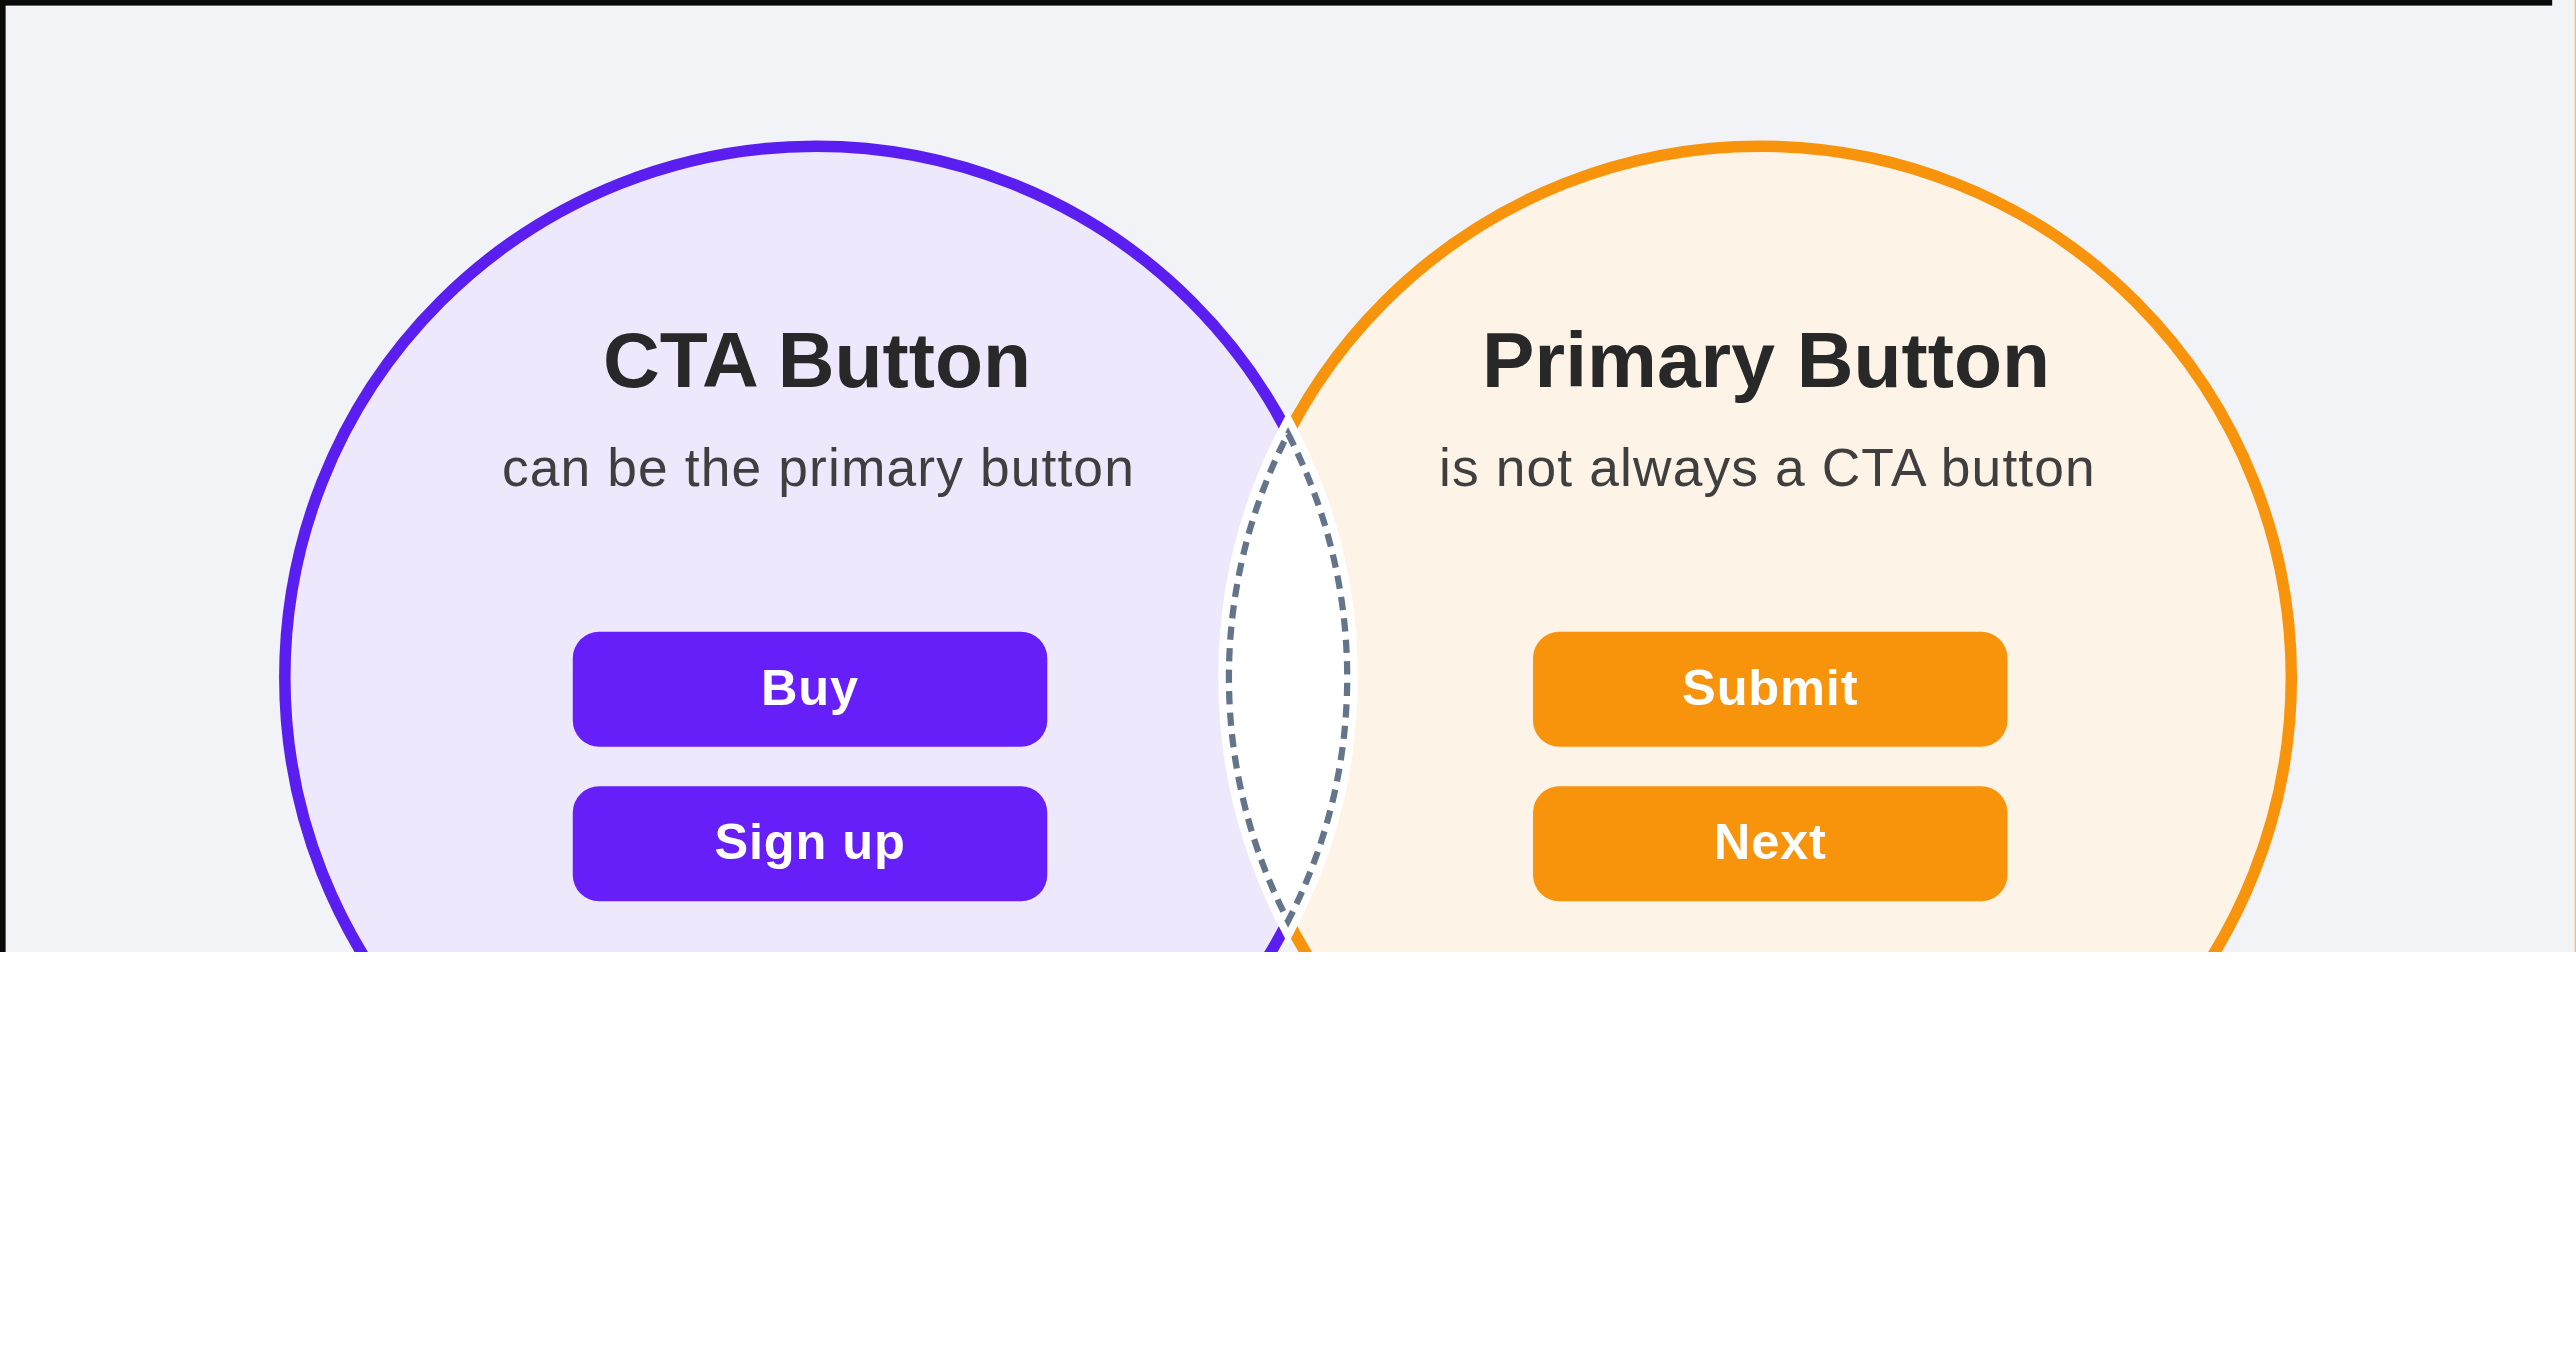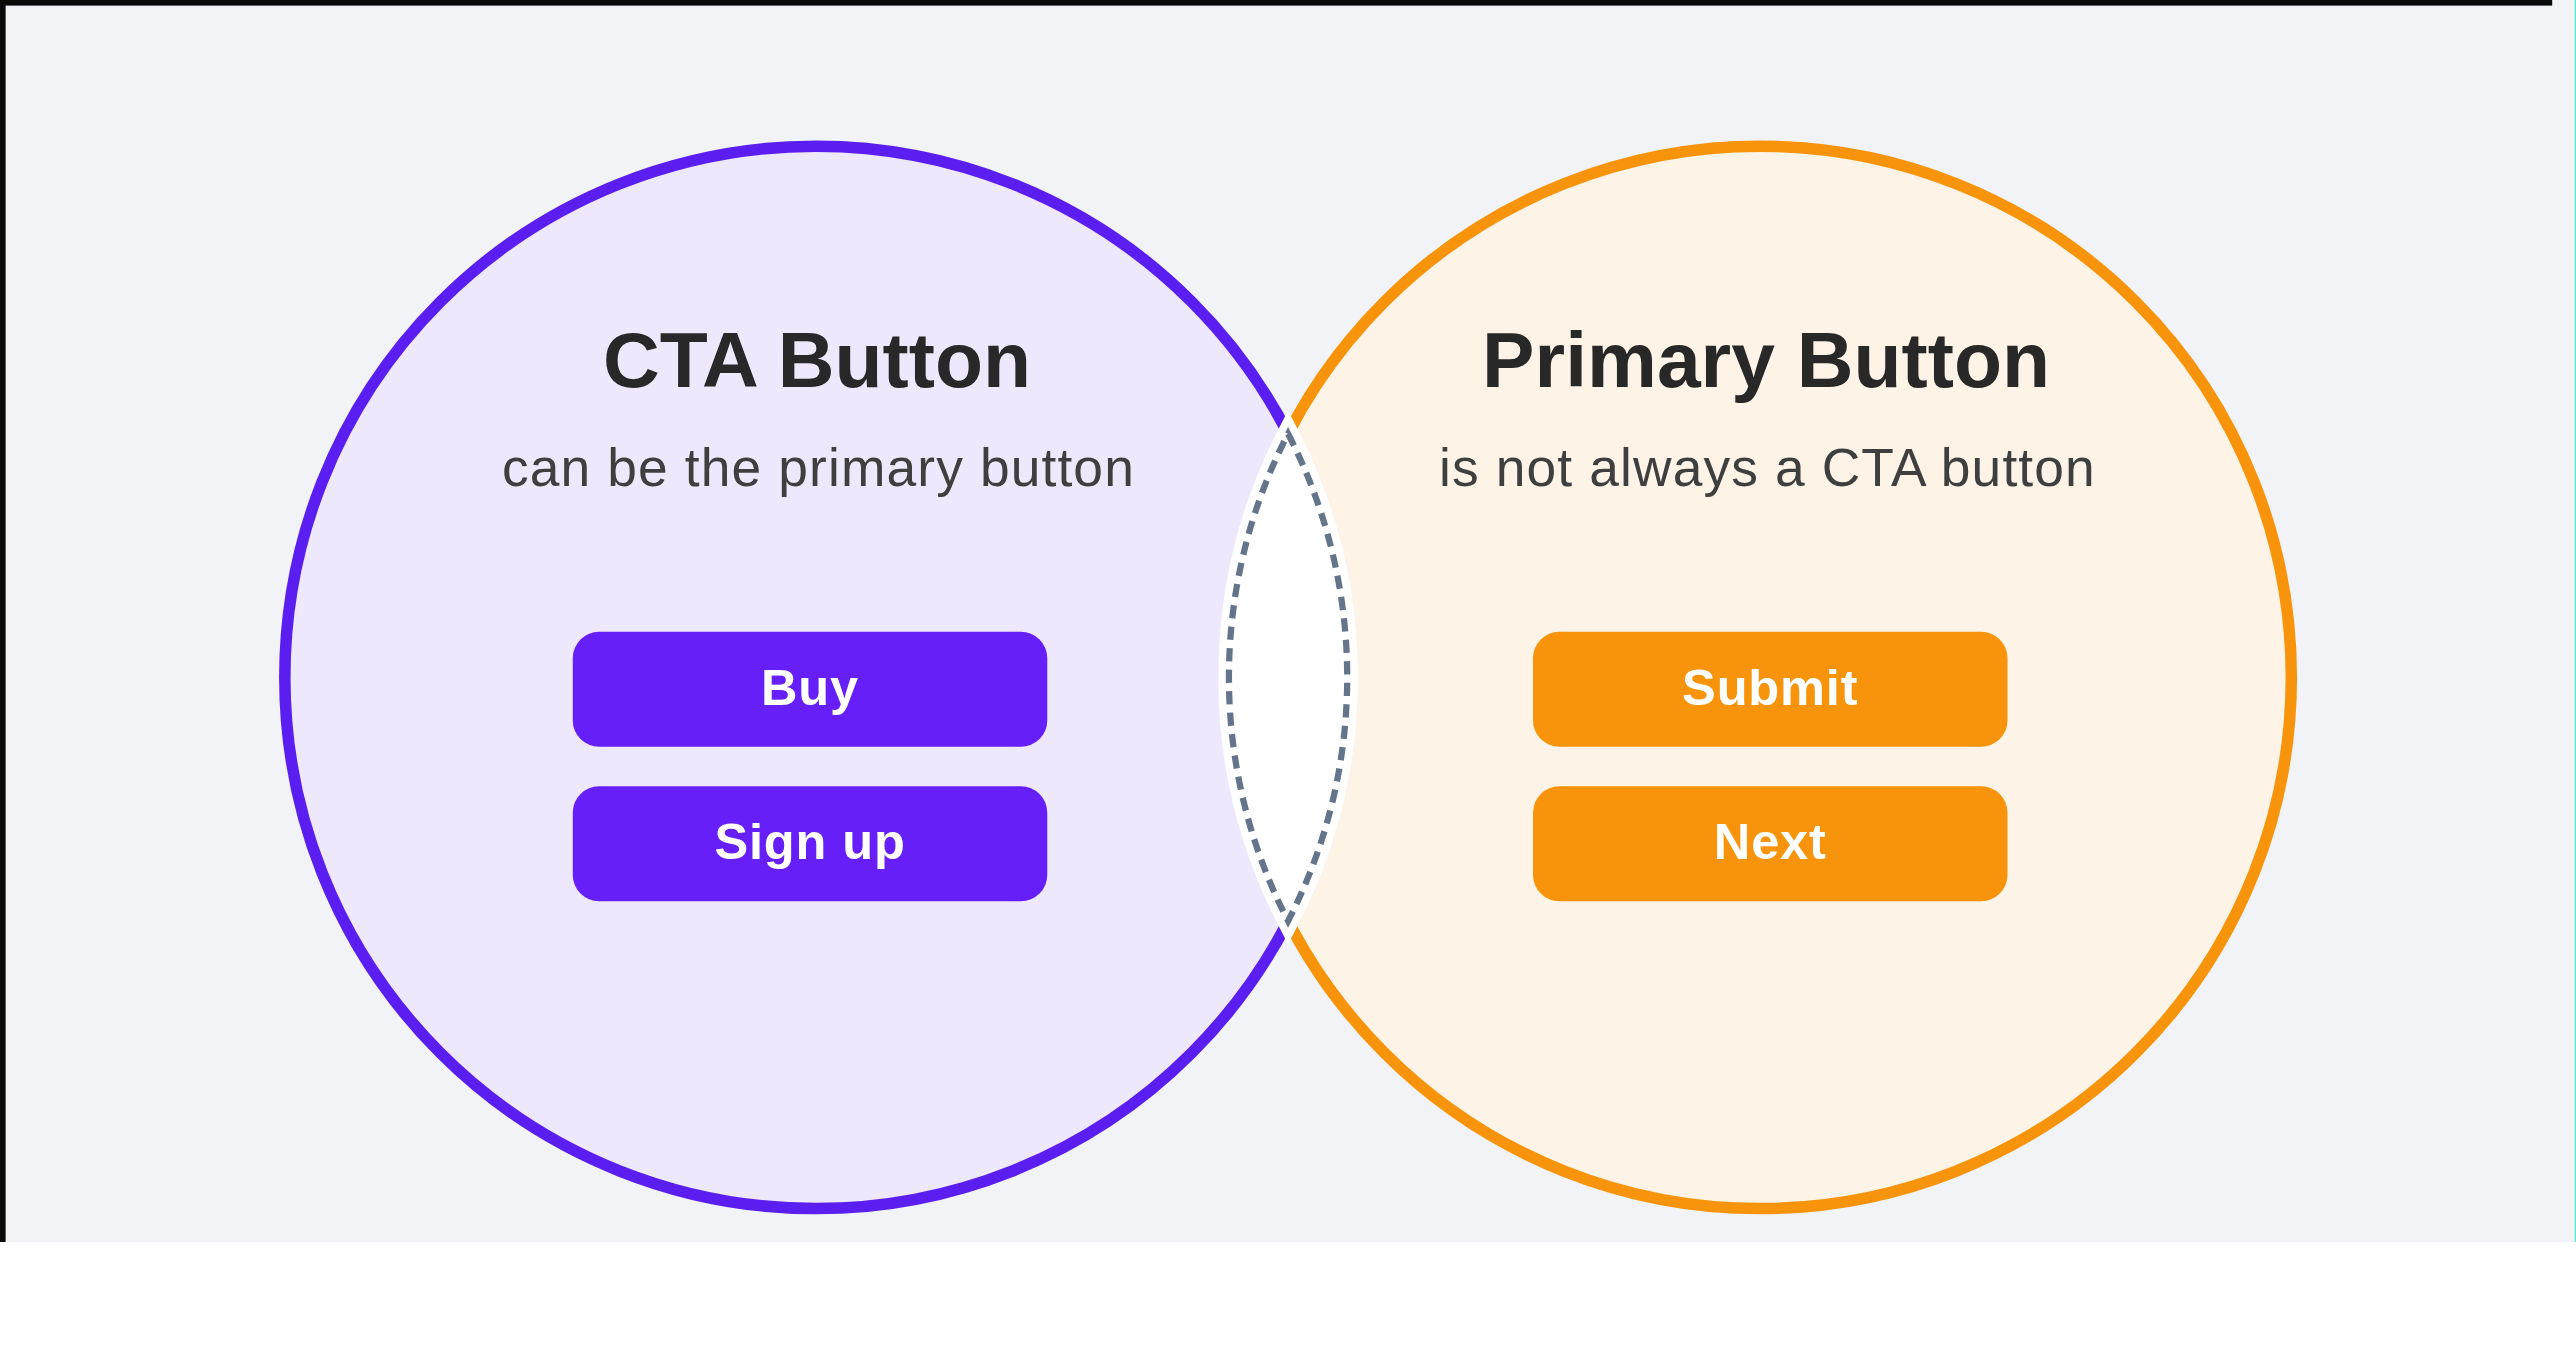--- a/index.html
+++ b/index.html
@@ -2,23 +2,23 @@
 <html style="font-size:9.4px"><head>
 <meta charset="utf-8">
 <style>
   * { margin: 0; padding: 0; box-sizing: border-box; }
   html, body { background: #ffffff; }
   body { font-family: "Liberation Sans", sans-serif; }
 
   .viewport {
     position: relative;
     width: 2576px;
-    height: 1242px;
+    height: 952px;
     overflow: hidden;
-    background: #5eead4;
+    background: #fdba74;
   }
 
   
   .stage {
     position: absolute;
     left: 0; top: 0;
     width: 917px;
     height: 481px;
     background: #F1F3F6;
     transform: scale(2.8077);

